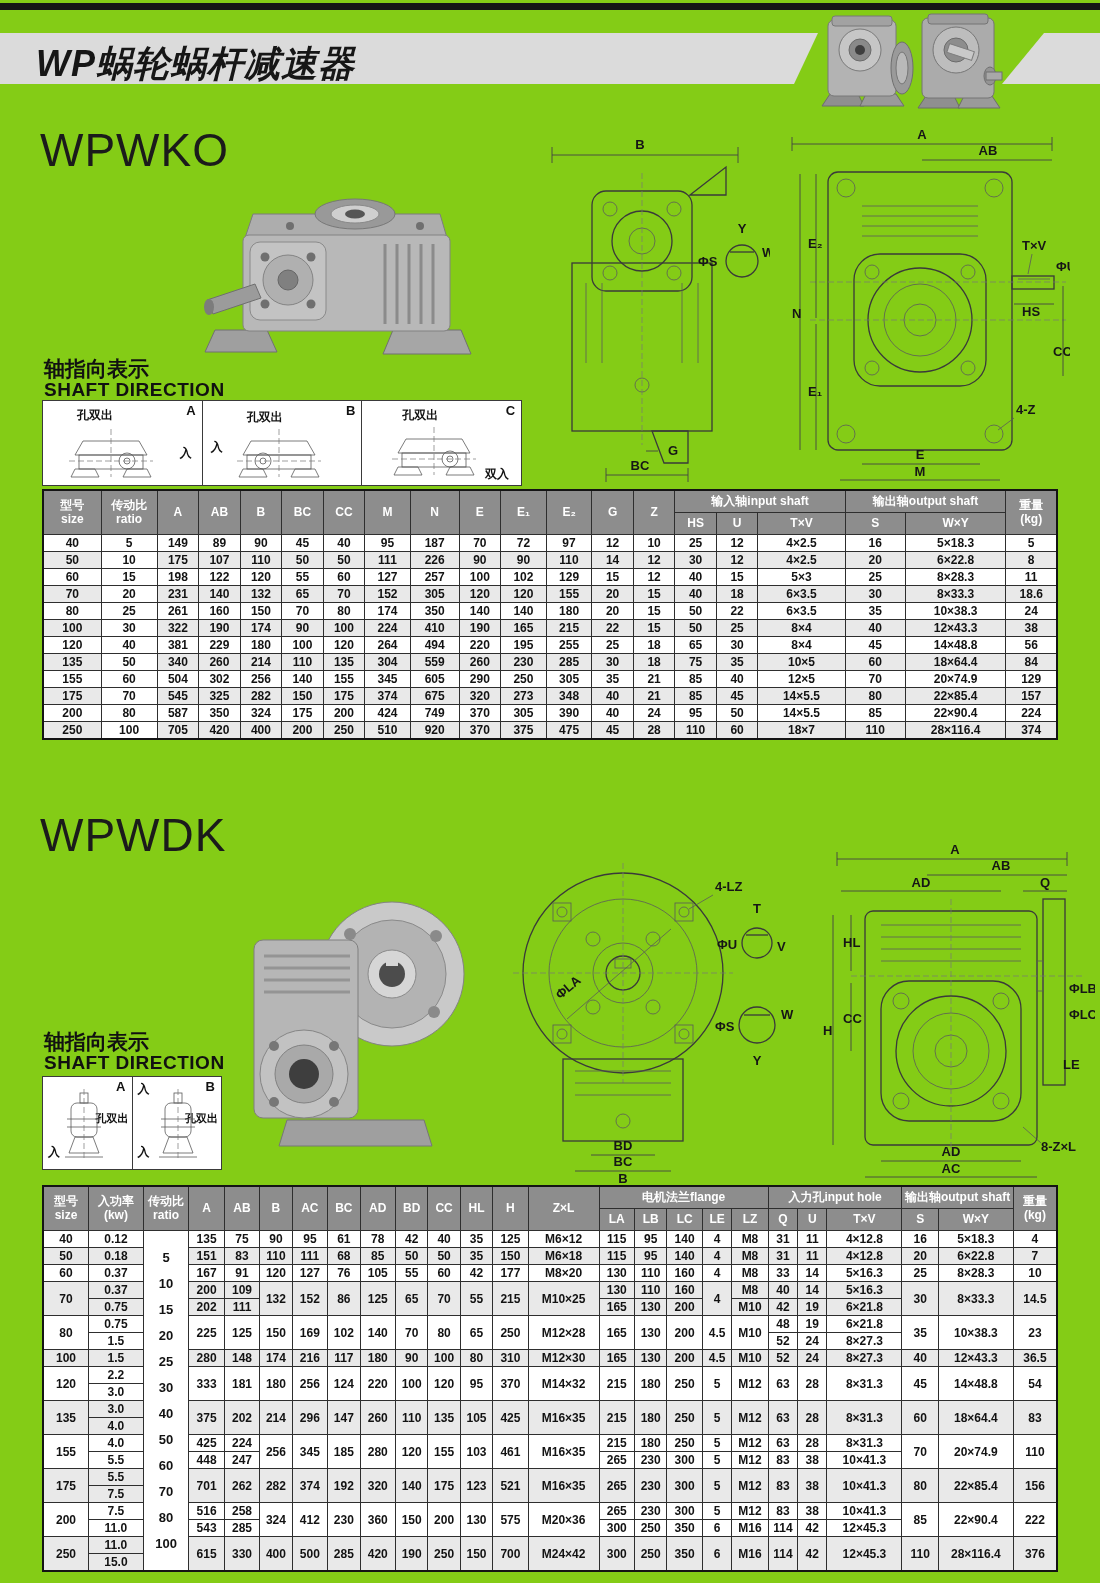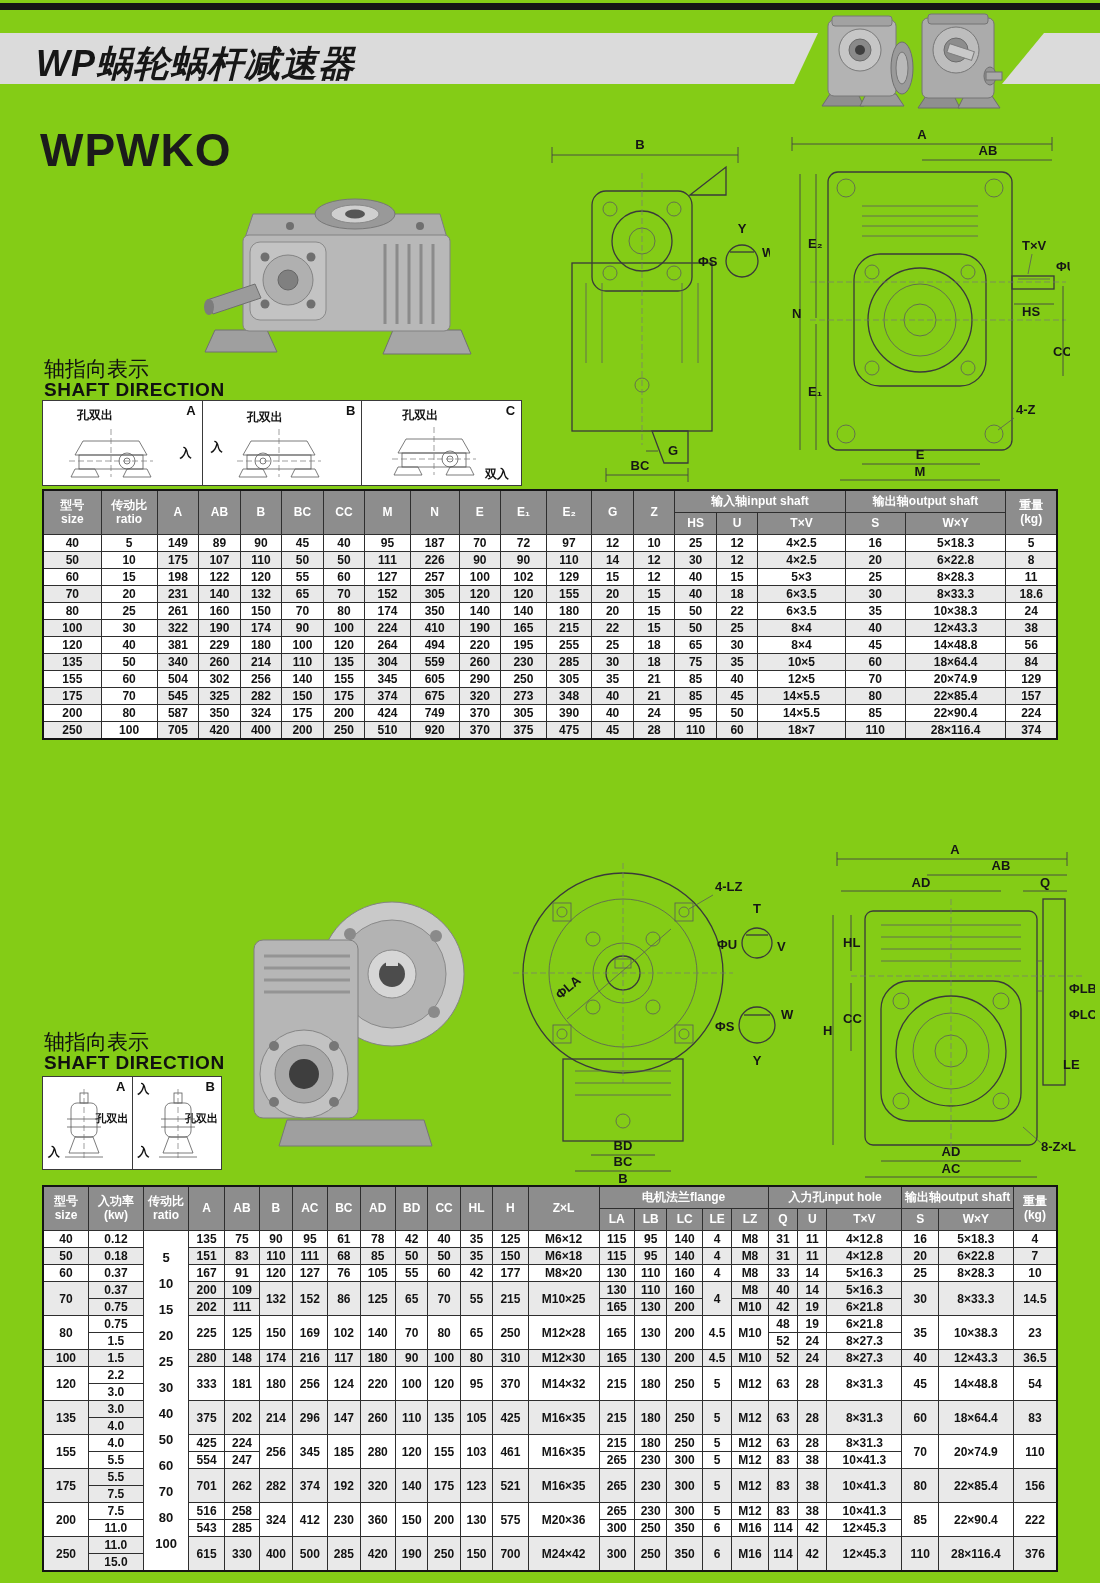--- a/index.html
+++ b/index.html
@@ -7,22 +7,22 @@
   .abs{position:absolute;}
   
   .top-black{left:0;top:3px;width:1100px;height:7px;background:#151515;}
   .banner-main{left:0;top:33px;width:818px;height:51px;background:#dbdbdb;
     -webkit-clip-path:polygon(0 0,100% 0,calc(100% - 24px) 100%,0 100%);
     clip-path:polygon(0 0,100% 0,calc(100% - 24px) 100%,0 100%);}
   .banner-right{left:1002px;top:33px;width:98px;height:51px;background:#dbdbdb;
     clip-path:polygon(42px 0,100% 0,100% 100%,0 100%);}
   .banner-title{left:36px;top:40px;font-size:36px;font-weight:800;font-style:italic;letter-spacing:1px;color:#161616;}
   
-  .sec-title{font-size:46px;font-weight:700;letter-spacing:1px;color:#1b1b1b;}
-  .shaft-cn{font-size:21px;font-weight:400;}
+  .sec-title{font-size:46px;font-weight:400;letter-spacing:1px;color:#1b1b1b;}
+  .shaft-cn{font-size:21px;font-weight:700;}
   .shaft-en{font-size:19px;font-weight:800;letter-spacing:.5px;}
   
   .sd-box{display:flex;border:1.5px solid #3a3a3a;background:#fff;}
   .sd-cell{position:relative;flex:1;border-right:1.5px solid #3a3a3a;}
   .sd-cell:last-child{border-right:none;}
   .sd-letter{position:absolute;top:2px;right:6px;font-size:13px;font-weight:800;}
   .sd-hole{position:absolute;font-size:12px;font-weight:800;}
   .sd-in{position:absolute;font-size:12px;font-weight:800;}
   
   .tbl table{border-collapse:collapse;table-layout:fixed;width:1016px;border:2px solid #141414;}
@@ -558,20 +558,21 @@
             <td>60</td>
             <td>18×7</td>
             <td>110</td>
             <td>28×116.4</td>
             <td>374</td>
           </tr>
         </tbody>
       </table>
     </div>
 
+  <div class="abs sec-title" style="left:40px;top:808px">WPWDK</div>
 
   <svg class="abs" style="left:232px;top:882px" width="245" height="275" viewBox="0 0 245 275">
     <polygon points="55,238 192,238 200,264 47,264" fill="#9f9f9f" stroke="#767676"></polygon>
     <circle cx="160" cy="92" r="72" fill="#c9c9c9" stroke="#838383"></circle>
     <circle cx="160" cy="92" r="54" fill="#b3b3b3" stroke="#8a8a8a"></circle>
     <circle cx="118" cy="52" r="6" fill="#8a8a8a"></circle>
       <circle cx="204" cy="54" r="6" fill="#8a8a8a"></circle>
     <circle cx="120" cy="132" r="6" fill="#8a8a8a"></circle>
       <circle cx="202" cy="130" r="6" fill="#8a8a8a"></circle>
     <circle cx="160" cy="92" r="24" fill="#d6d6d6" stroke="#8a8a8a"></circle>
@@ -1060,21 +1061,21 @@
             <td>M12</td>
             <td>63</td>
             <td>28</td>
             <td>8×31.3</td>
             <td rowspan="2">70</td>
             <td rowspan="2">20×74.9</td>
             <td rowspan="2">110</td>
           </tr>
           <tr>
             <td>5.5</td>
-            <td>554</td>
+            <td>448</td>
             <td>247</td>
             <td>265</td>
             <td>230</td>
             <td>300</td>
             <td>5</td>
             <td>M12</td>
             <td>83</td>
             <td>38</td>
             <td>10×41.3</td>
           </tr>

